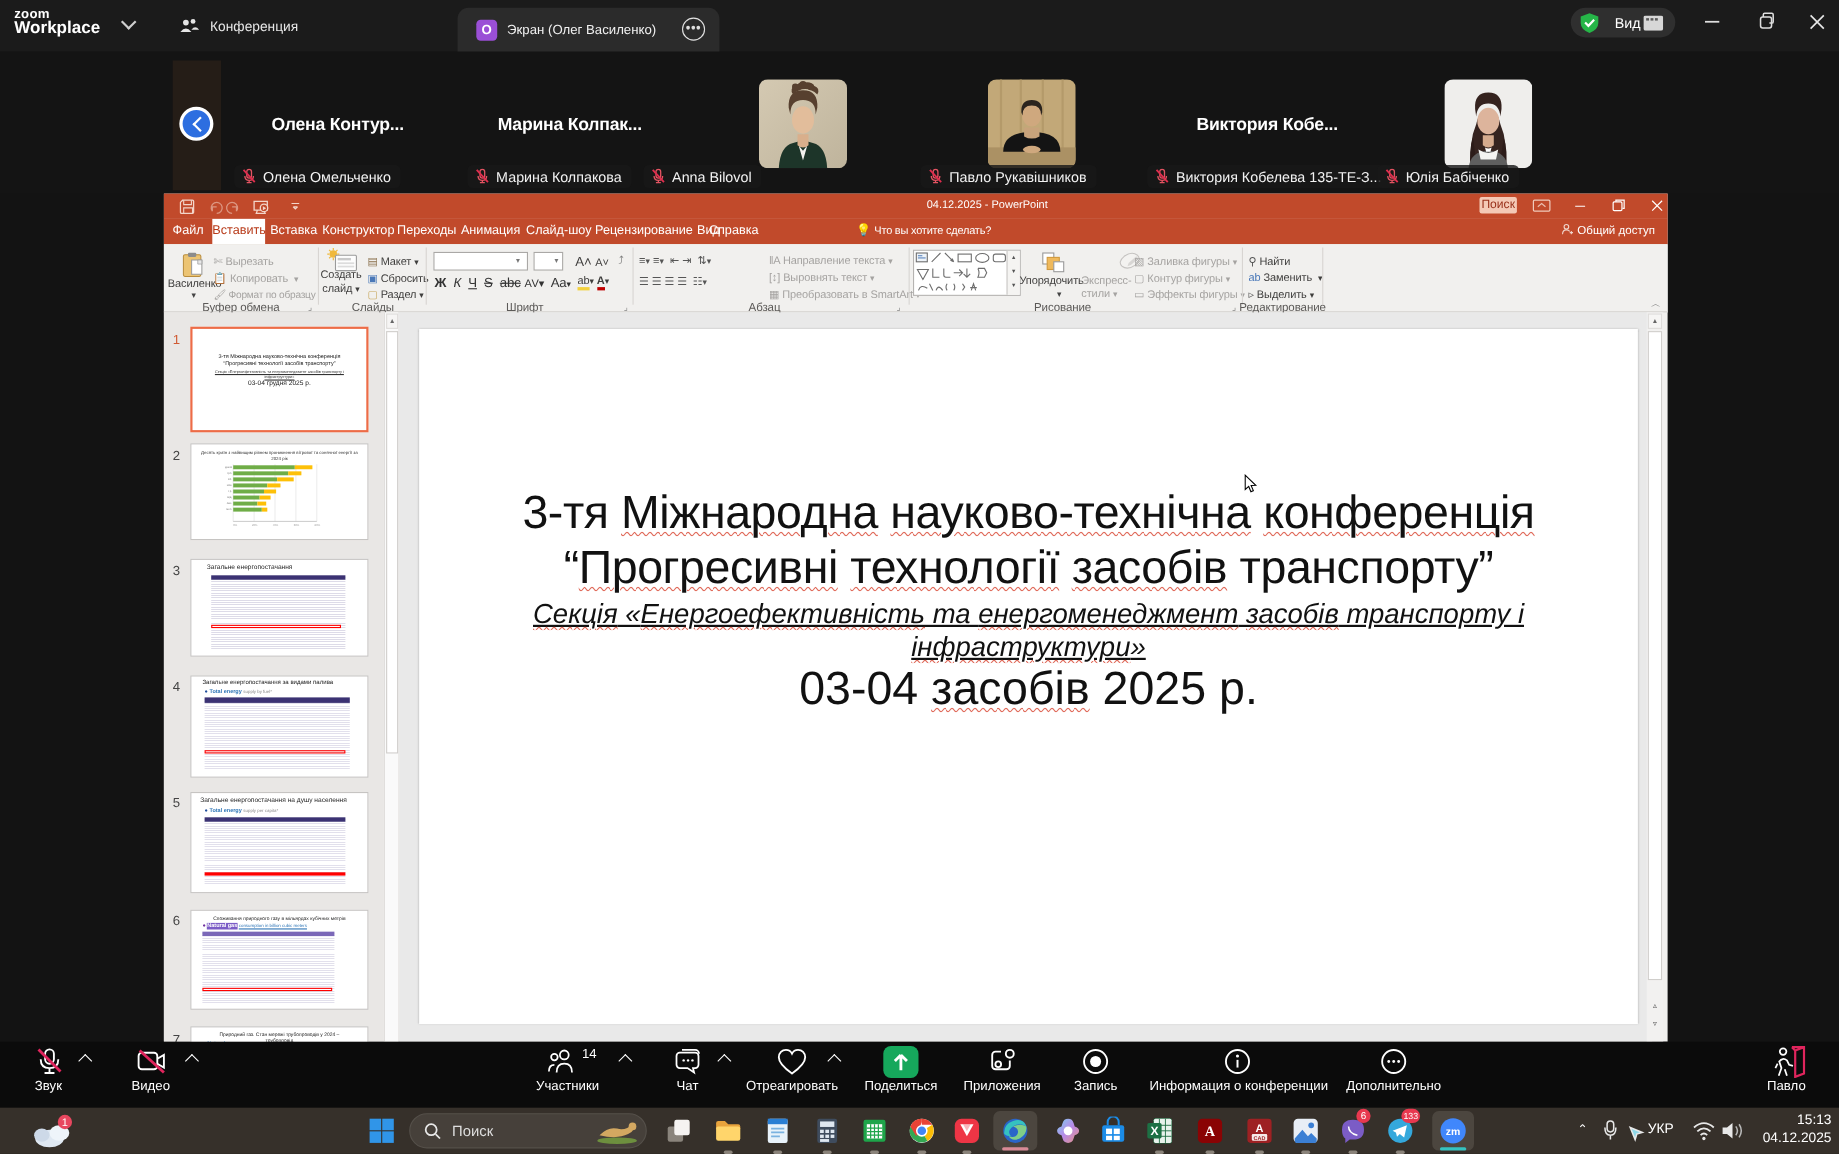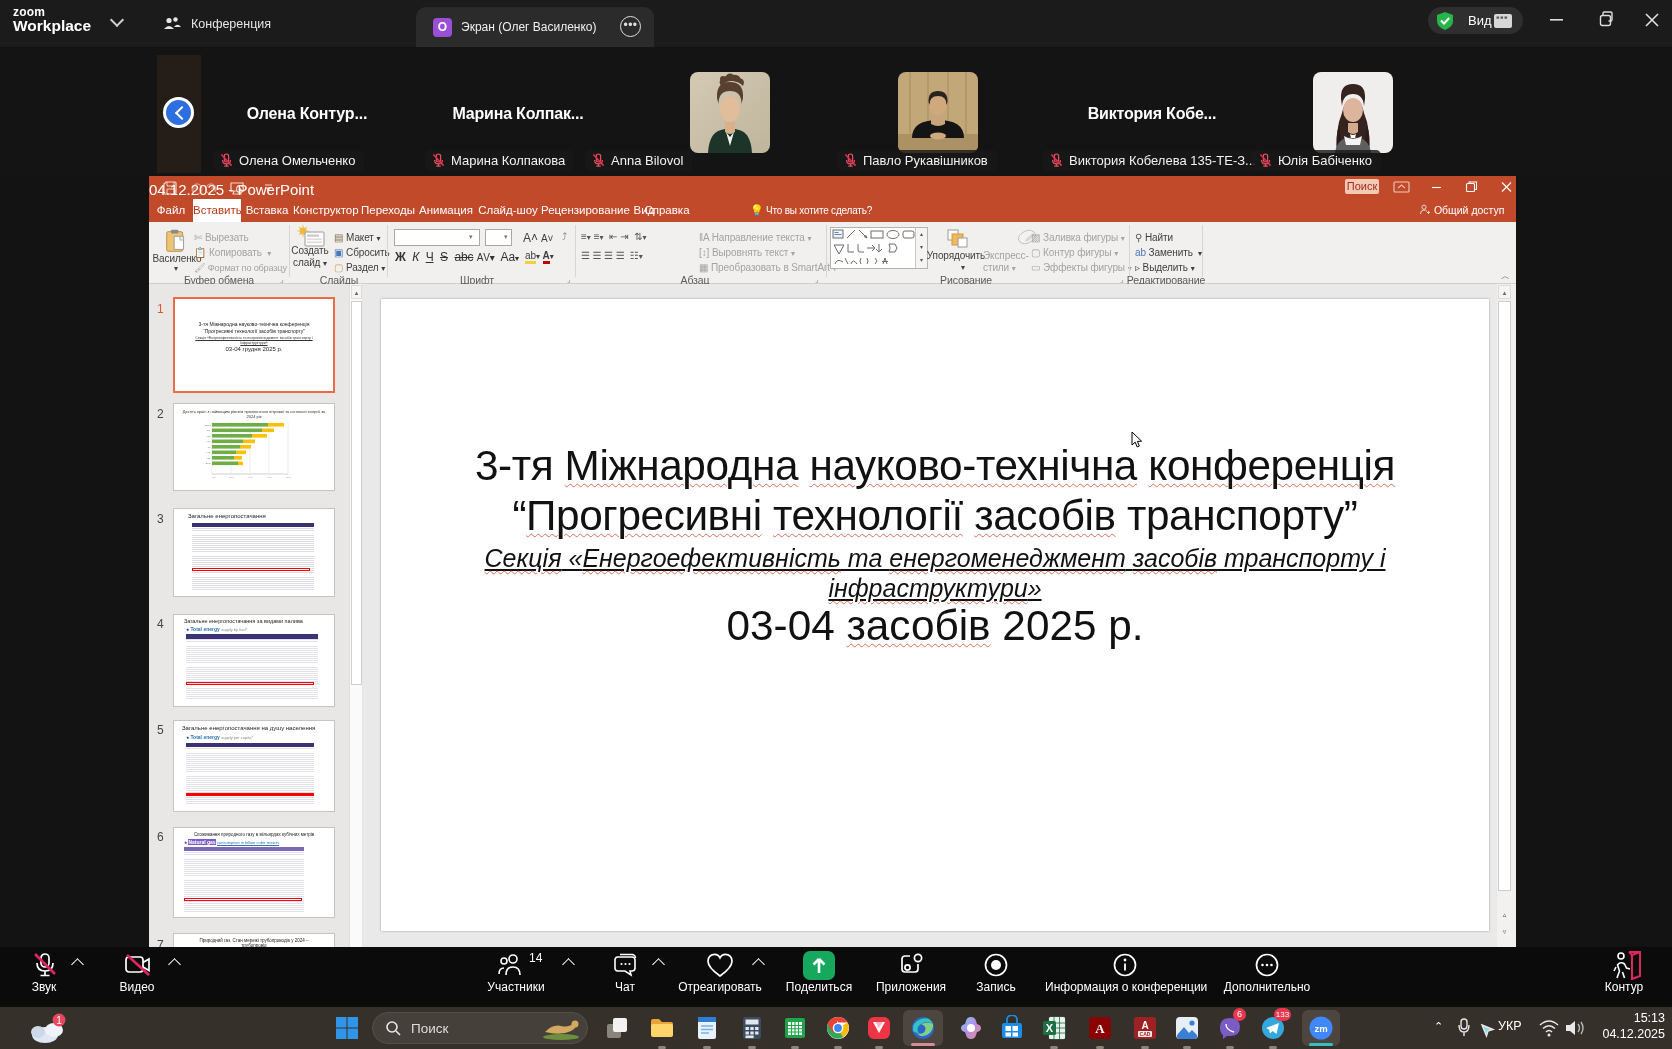--- a/index.html
+++ b/index.html
@@ -206,21 +206,21 @@
           <path d="M3 2 h9 a1 1 0 0 1 1 1 v10 a1 1 0 0 1 -1 1 h-10 a1 1 0 0 1 -1-1 v-9 z"></path>
             <path d="M4 2 v4 h7 v-4 M4 14 v-5 h8 v5" stroke-width="1"></path>
           <path d="M30 12 a5 5 0 1 1 4 2 M30 12 v-4 h4" opacity=".55"></path>
           <path d="M52 12 a5 5 0 1 0 -4 2 M52 12 v-4 h-4" opacity=".55"></path>
           <path d="M68 3 h12 v8 h-12 z M71 11 l-1 3 h8 l-1 -3"></path>
             <circle cx="77" cy="9" r="3.4" fill="#c14a2b"></circle>
             <path d="M76 7.5 l3 1.8 -3 1.8 z" fill="#f3d5c9" stroke="none"></path>
           <path d="M102 5 h7 M104 8 l3.5 0 M103.5 8 l2 2 2 -2" stroke-width="1.1"></path>
         </g>
       </svg>
-      <div style="position:absolute;left:0;width:1497px;top:5px;text-align:left;font-size:15px;color:#fff">04.12.2025  -  PowerPoint</div>
+      <div style="position:absolute;left:0;width:1497px;top:5px;text-align:center;font-size:10px;color:#fff">04.12.2025  -  PowerPoint</div>
       <div style="position:absolute;left:1196px;top:3px;width:34px;height:15px;background:#f4c9b6;border-radius:2px;text-align:center;line-height:15px;color:#99301a;font-size:11px">Поиск</div>
       <svg style="position:absolute;left:1243px;top:3px" width="130" height="16" viewBox="0 0 130 16">
         <g stroke="#f0cabb" fill="none" stroke-width="1.1">
           <rect x="2" y="3" width="15" height="10" rx="1"></rect>
             <path d="M6 9 l3.5 -3 3.5 3" opacity=".9"></path>
           <path d="M40 8.5 h9" stroke="#fff"></path>
           <rect x="74.5" y="4.5" width="8" height="8" rx="1" stroke="#fff"></rect>
             <path d="M77 4.5 v-1.5 h7.5 v7.5 h-1.5" stroke="#fff"></path>
           <path d="M110 3.5 l9 9 M119 3.5 l-9 9" stroke="#fff"></path>
         </g>
@@ -230,21 +230,21 @@
       <div class="mtab" style="left:0;width:44px">Файл</div>
       <div class="mtab active" style="left:44px;width:48px">Вставить</div>
       <div class="mtab" style="left:92px;width:52px">Вставка</div>
       <div class="mtab" style="left:144px;width:64px">Конструктор</div>
       <div class="mtab" style="left:210px;width:58px">Переходы</div>
       <div class="mtab" style="left:268px;width:58px">Анимация</div>
       <div class="mtab" style="left:328px;width:62px">Слайд-шоу</div>
       <div class="mtab" style="left:392px;width:86px">Рецензирование</div>
       <div class="mtab" style="left:478px;width:34px">Вид</div>
       <div class="mtab" style="left:493px;width:50px">Справка</div>
-      <div class="mtab" style="left:572px;width:180px;text-align:center;font-size:10px;letter-spacing:-.2px"><span style="font-size:11px">💡</span> Что вы хотите сделать?</div>
+      <div class="mtab" style="left:572px;width:180px;text-align:right;font-size:10px;letter-spacing:-.2px"><span style="font-size:11px">💡</span> Что вы хотите сделать?</div>
       <div class="mtab" style="left:1270px;width:100px;text-align:left;font-size:10.5px"><svg width="12" height="11" viewBox="0 0 12 11" style="vertical-align:-1px">
             <circle cx="5" cy="3.2" r="2.1" fill="none" stroke="#f0d5cb" stroke-width="1"></circle>
             <path d="M1.5 10 q0 -4 3.5 -4 q2 0 3 1.4 M8 8.5 h3 M9.5 7 v3" stroke="#f0d5cb" stroke-width="1" fill="none"></path>
           </svg> Общий доступ</div>
     </div>
     <div id="ribbon">
 
       <svg style="position:absolute;left:14px;top:6px" width="28" height="26" viewBox="0 0 30 26">
           <rect x="4" y="3" width="17" height="21" rx="1.5" fill="#ecc473" stroke="#b98d3e" stroke-width="1"></rect>
           <rect x="8.5" y="1" width="8" height="4" rx="1" fill="#8c8c8c"></rect>
@@ -551,21 +551,21 @@
 
     <svg class="abs" style="left:1608px;top:3px" width="36" height="30" viewBox="0 0 36 30">
         <g stroke="#fff" stroke-width="1.6" fill="none">
           <circle cx="13" cy="6" r="3"></circle>
           <path d="M9 28 l2.5 -7 -2 -6 q3 -4 7 -1 l2 4 3.5 1 M8 17 l-2 4 M16.5 28 l-2 -6"></path>
         </g>
         <g stroke="#e0255d" stroke-width="2" fill="none">
           <path d="M21 2 h11 v24 l-8 3 v-24 l8 -3 M24 5 l-3 -3"></path>
         </g>
       </svg>
-    <div class="zlab" style="left:1594px;width:60px">Контур</div>
+    <div class="zlab" style="left:1594px;width:60px">Павло</div>
   </div>
 
   <div id="taskbar">
 
     <svg class="abs" style="left:26px;top:5px" width="46" height="34" viewBox="0 0 46 34">
         <ellipse cx="19" cy="23" rx="13" ry="8" fill="#dfe8f2"></ellipse>
         <ellipse cx="28" cy="18" rx="9" ry="7" fill="#eef4fa"></ellipse>
         <ellipse cx="12" cy="20" rx="7" ry="6" fill="#cdd9e8"></ellipse>
         <circle cx="33" cy="8" r="6.5" fill="#e8475f"></circle>
         <text x="33" y="11.5" font-size="10" fill="#fff" text-anchor="middle" font-family="Liberation Sans">1</text>

